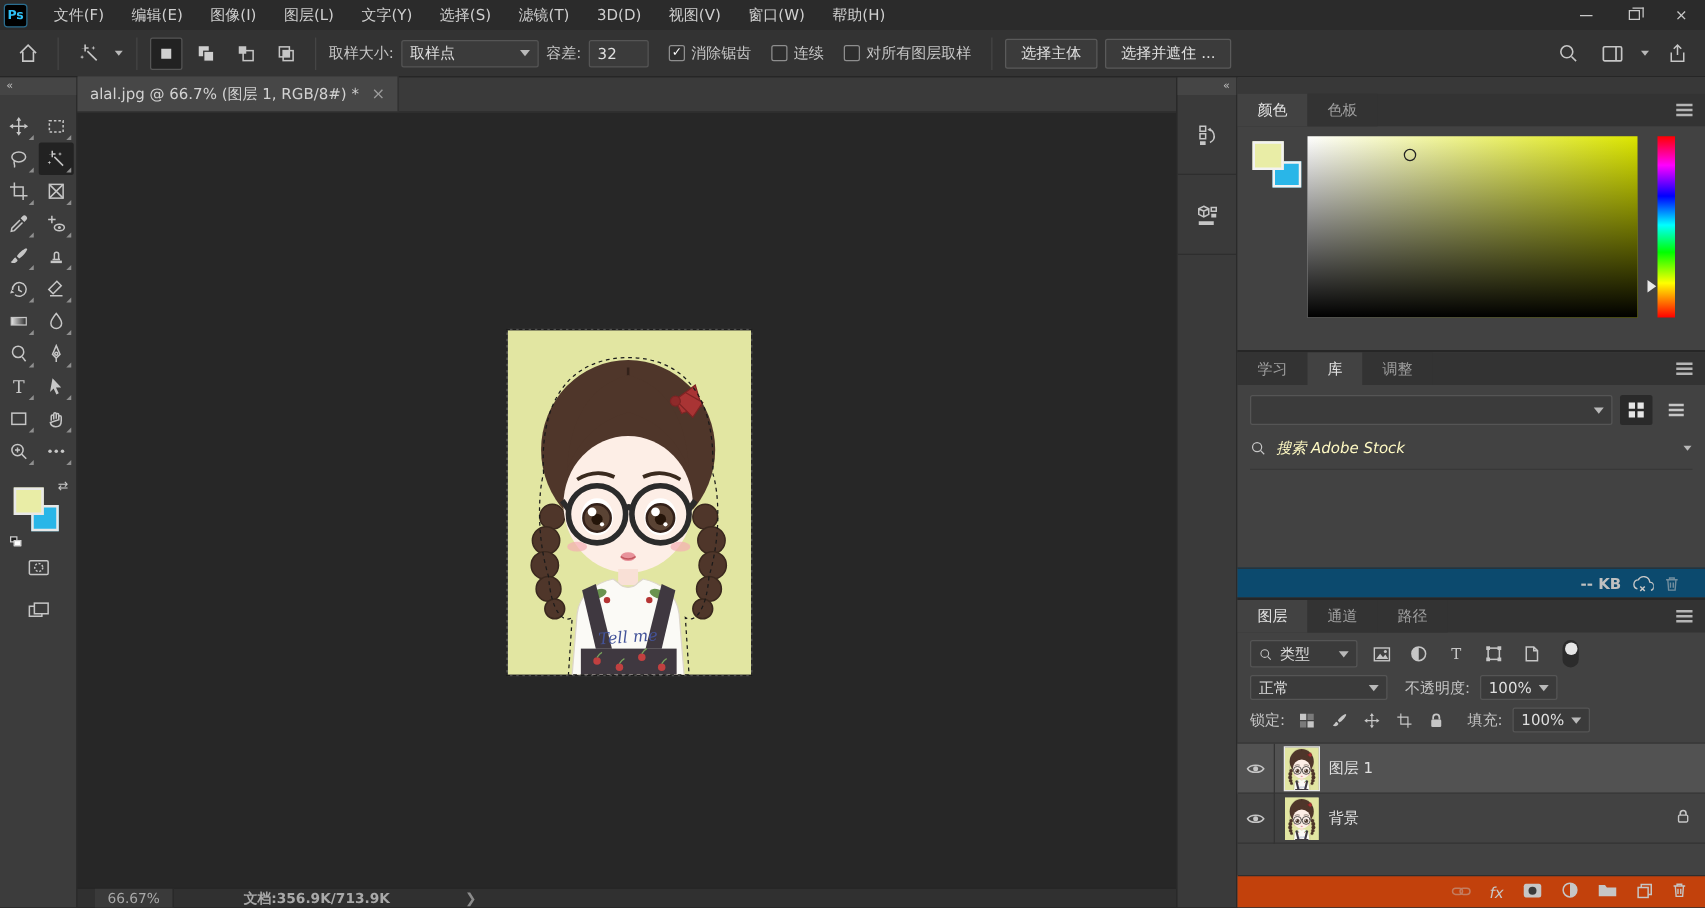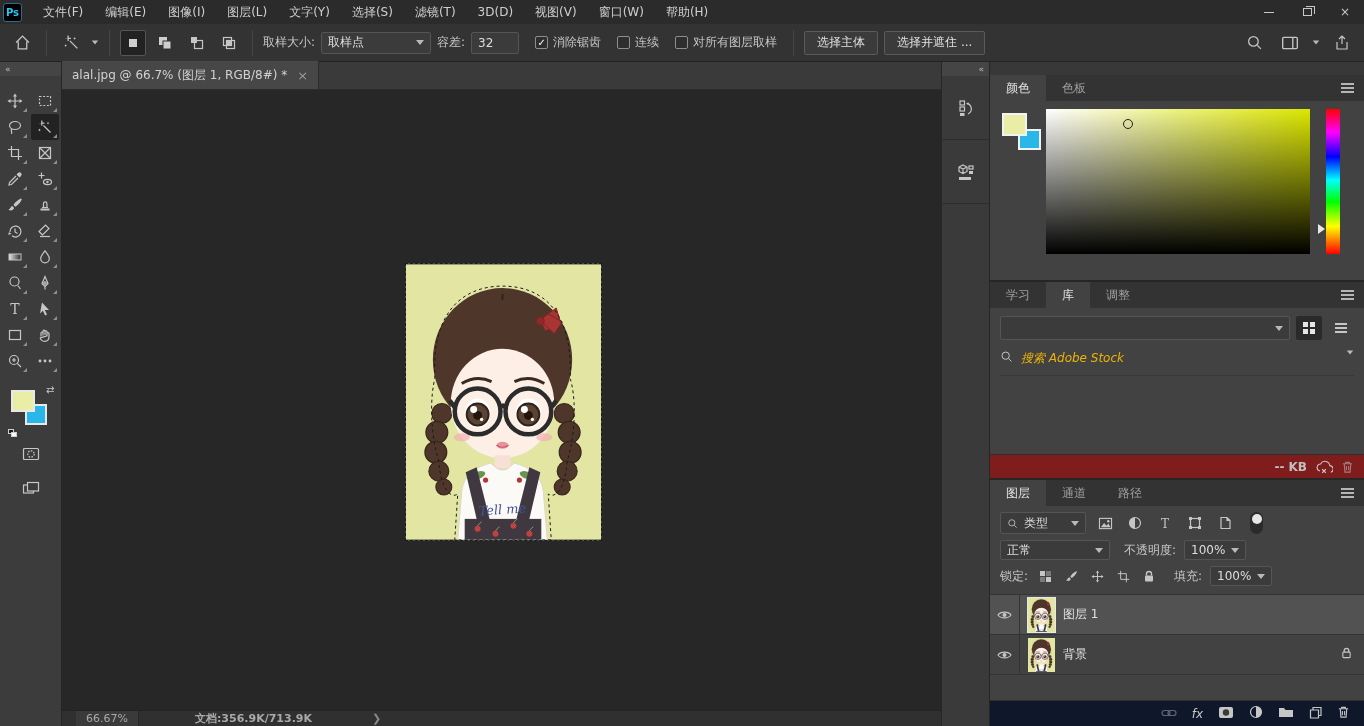--- a/index.html
+++ b/index.html
@@ -99,45 +99,45 @@
   #hue-bar { position:absolute; left:336px; top:8px; width:14px; height:145px;
     background:linear-gradient(to bottom,#f00 0%,#f0f 16%,#00f 33%,#0ff 49%,#0f0 64%,#ff0 81%,#f00 100%); }
   #hue-arrow { position:absolute; left:328px; top:123px; width:0; height:0;
     border-top:5px solid transparent; border-bottom:5px solid transparent; border-left:7px solid #e8e8e8; }
 
   
   .lib-row { display:flex; align-items:center; padding:8px 10px 0; gap:6px; }
   #lib-dd { flex:1; height:24px; }
   .sqbtn { width:26px; height:24px; border-radius:2px; display:flex; align-items:center; justify-content:center; }
   .sqbtn.active { background:#2a2a2a; }
-  #lib-search { display:flex; align-items:flex-start; gap:8px; margin:10px 10px 0; padding-bottom:8px; border-bottom:1px solid #383838; color:#eab308; font-style:italic; }
+  #lib-search { display:flex; align-items:center; gap:8px; margin:10px 10px 0; padding-bottom:8px; border-bottom:1px solid #383838; color:#fef9c3; font-style:italic; }
   #lib-search .caret { margin-left:auto; }
   #lib-msg { text-align:center; color:#9a9a9a; }
   #lib-msg .cloudx { margin:16px auto 8px; }
-  #lib-bottom { position:absolute; bottom:0; left:0; width:374px; height:24px; background:#7f1d1d; border-top:1px solid #2e2e2e;
-    display:flex; align-items:center; justify-content:flex-end; gap:8px; padding-right:10px; color:#c0c0c0; }
+  #lib-bottom { position:absolute; bottom:0; left:0; width:374px; height:24px; background:#0c4a6e; border-top:1px solid #2e2e2e;
+    display:flex; align-items:center; justify-content:flex-end; gap:8px; padding-right:20px; color:#c0c0c0; }
 
   
   .lr-row { display:flex; align-items:center; gap:8px; padding:6px 10px 0; }
   .filter-dd { width:86px; height:22px; }
   .fbtn { width:22px; height:20px; display:flex; align-items:center; justify-content:center; }
   .toggle-pill { width:13px; height:22px; background:#2b2b2b; border-radius:7px; position:relative; margin-left:6px;}
   .toggle-pill .knob { position:absolute; left:1.5px; top:2px; width:10px; height:10px; border-radius:50%; background:#e6e6e6; }
   .mini-dd { height:20px; }
   .lock-ic { width:18px; height:18px; display:flex; align-items:center; justify-content:center; }
   #layer-list { margin-top:8px; border-top:1px solid #333; }
   .layer-row { height:40px; display:flex; align-items:center; border-bottom:1px solid #333; }
   .layer-row.selected { background:#525252; }
   .eye-cell { width:30px; display:flex; justify-content:center; border-right:1px solid #333; height:40px; align-items:center; }
   .thumb { width:27px; height:34px; margin:0 8px; background:#e2e6a2; position:relative; overflow:hidden; }
   .thumb svg { display:block; }
   .layer-row.selected .thumb { outline:1px solid #e8e8e8; }
   .layer-name { color:#e0e0e0; }
   .row-lock { margin-left:auto; margin-right:12px; }
-  #layers-bottom { position:absolute; bottom:0; left:0; width:374px; height:26px; background:#0f172a; border-top:1px solid #2e2e2e;
+  #layers-bottom { position:absolute; bottom:0; left:0; width:374px; height:26px; background:#c2410c; border-top:1px solid #2e2e2e;
     display:flex; align-items:center; justify-content:flex-end; gap:15px; padding-right:14px; }
   .fx-text { font-style:italic; color:#c8c8c8; font-size:12px; }
 </style>
 </head>
 <body>
 
 <svg width="0" height="0" style="position:absolute">
   <defs>
     <linearGradient id="grad-tool" x1="0" y1="0" x2="1" y2="0">
       <stop offset="0" stop-color="#e6e6e6"></stop>

